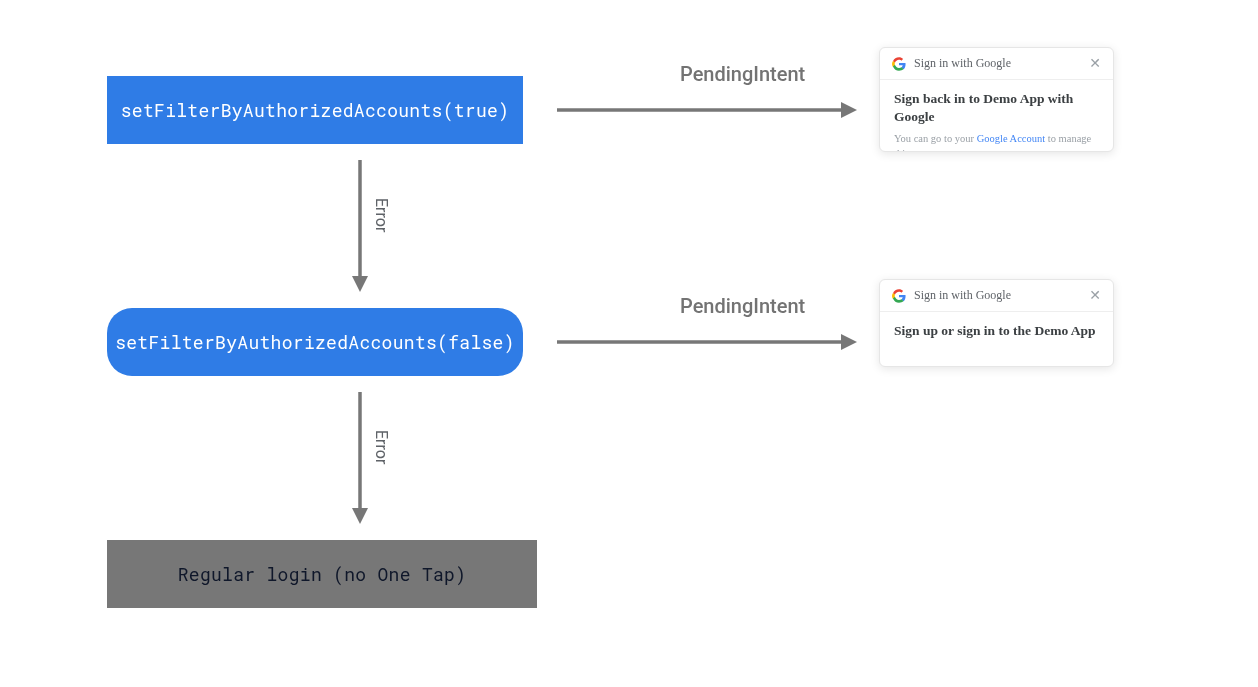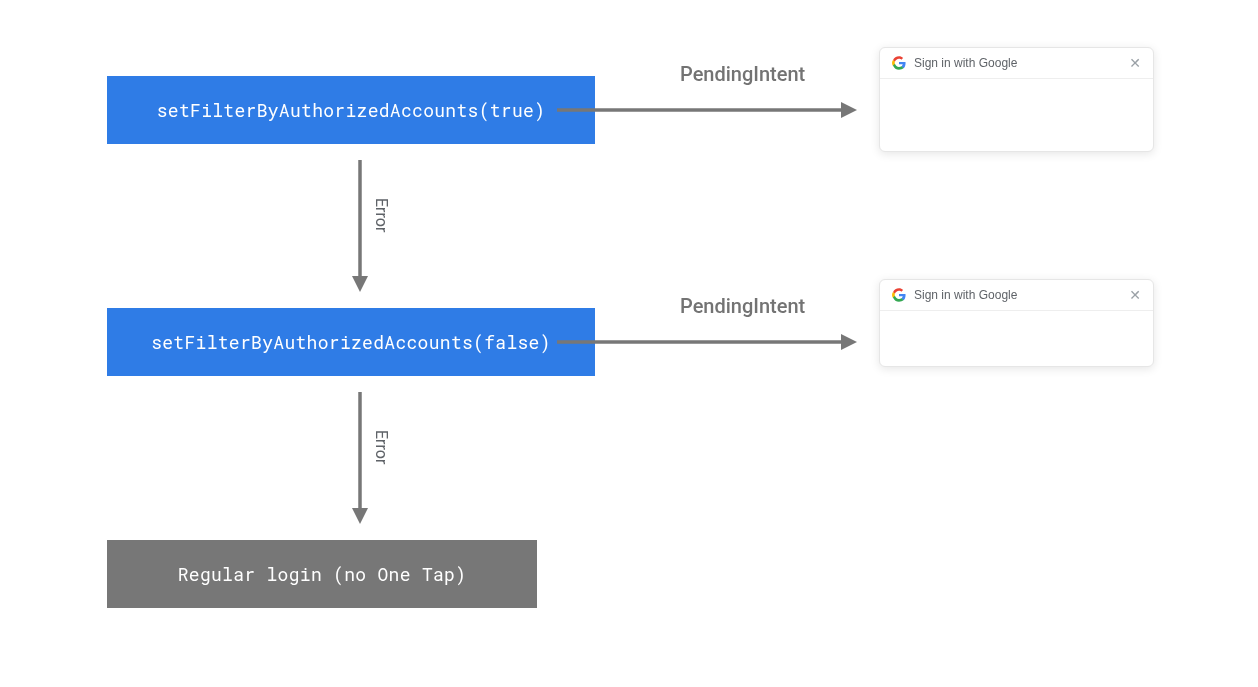--- a/index.html
+++ b/index.html
@@ -17,53 +17,53 @@
     display: flex;
     align-items: center;
     justify-content: center;
     font-family: "Roboto Mono", "Courier New", monospace;
     font-size: 18px;
     letter-spacing: 0.3px;
   }
   .blue-box {
     background: #2f7ce6;
     color: #ffffff;
-    width: 488px;
+    width: 416px;
     height: 68px;
   }
   .gray-box {
     background: #777777;
-    color: #ffffff;
+    color: #0f172a;
     width: 430px;
     height: 68px;
   }
   .arrow-label-h {
     position: absolute;
     color: #737373;
     font-family: Roboto, Arial, sans-serif;
     font-size: 20px;
     font-weight: 500;
   }
   .arrow-label-v {
     position: absolute;
     color: #5f6368;
     font-family: Roboto, Arial, sans-serif;
     font-size: 16px;
     font-weight: 400;
     writing-mode: vertical-rl;
   }
   .panel {
     position: absolute;
-    width: 275px;
+    width: 235px;
     background: #ffffff;
     border: 1px solid #e6e6e6;
     border-radius: 6px;
     box-shadow: 0 2px 10px rgba(0,0,0,0.10);
     overflow: hidden;
-    font-family: Liberation Sans, sans-serif;
+    font-family: Liberation Serif, serif;
   }
   .panel-header {
     display: flex;
     align-items: center;
     padding: 8px 12px;
     border-bottom: 1px solid #eeeeee;
     font-size: 12px;
     color: #5f6368;
   }
   .panel-header .g-logo {
@@ -115,29 +115,35 @@
   <div class="panel-header">
     <svg class="g-logo" viewBox="0 0 48 48">
       <path fill="#EA4335" d="M24 9.5c3.9 0 6.6 1.7 8.1 3.1l5.9-5.9C34.4 3.3 29.7 1 24 1 14.8 1 6.9 6.6 3.3 14.7l6.9 5.4C12 14 17.5 9.5 24 9.5z"></path>
       <path fill="#4285F4" d="M46.5 24.5c0-1.6-.1-2.8-.4-4.1H24v8.3h12.7c-.3 2.2-1.7 5.4-5 7.6l7.7 6C43.9 38 46.5 31.9 46.5 24.5z"></path>
       <path fill="#FBBC05" d="M10.2 28.9c-.5-1.5-.8-3.1-.8-4.9s.3-3.4.8-4.9l-6.9-5.4C1.2 17 0 20.4 0 24s1.2 7 3.3 10.3l6.9-5.4z"></path>
       <path fill="#34A853" d="M24 47c6.5 0 11.9-2.1 15.9-5.8l-7.7-6c-2.1 1.4-4.9 2.4-8.2 2.4-6.5 0-12-4.5-13.8-10.7l-6.9 5.4C6.9 41.4 14.8 47 24 47z"></path>
     </svg>
     <span>Sign in with Google</span>
     <span class="close">✕</span>
   </div>
+  <div class="panel-body">
+    <div class="panel-title">Sign back in to Demo App with Google</div>
+    <div class="panel-sub">
+      <span>You can go to your </span><span class="link">Google Account</span><span> to manage this</span>
+    </div>
+  </div>
 </div>
 
 <svg class="arrow" style="left:348px; top:160px; width:24px; height:132px;">
   <line x1="12" y1="0" x2="12" y2="116" stroke="#777777" stroke-width="3.5"></line>
   <polygon points="4,116 12,132 20,116" fill="#777777"></polygon>
 </svg>
 <div class="arrow-label-v" style="left:372px; top:198px;">Error</div>
 
-<div class="box blue-box" style="left:107px; top:308px;">
+<div class="box blue-box" style="left:107px; top:308px;border-radius:25px;">
   <span>setFilterByAuthorizedAccounts(false)</span>
 </div>
 
 <svg class="arrow" style="left:557px; top:330px; width:300px; height:24px;">
   <line x1="0" y1="12" x2="284" y2="12" stroke="#777777" stroke-width="3.5"></line>
   <polygon points="284,4 300,12 284,20" fill="#777777"></polygon>
 </svg>
 <div class="arrow-label-h" style="left:680px; top:294px;">PendingIntent</div>
 
 <div class="panel" style="left:879px; top:279px; height:88px;">
@@ -145,20 +151,21 @@
     <svg class="g-logo" viewBox="0 0 48 48">
       <path fill="#EA4335" d="M24 9.5c3.9 0 6.6 1.7 8.1 3.1l5.9-5.9C34.4 3.3 29.7 1 24 1 14.8 1 6.9 6.6 3.3 14.7l6.9 5.4C12 14 17.5 9.5 24 9.5z"></path>
       <path fill="#4285F4" d="M46.5 24.5c0-1.6-.1-2.8-.4-4.1H24v8.3h12.7c-.3 2.2-1.7 5.4-5 7.6l7.7 6C43.9 38 46.5 31.9 46.5 24.5z"></path>
       <path fill="#FBBC05" d="M10.2 28.9c-.5-1.5-.8-3.1-.8-4.9s.3-3.4.8-4.9l-6.9-5.4C1.2 17 0 20.4 0 24s1.2 7 3.3 10.3l6.9-5.4z"></path>
       <path fill="#34A853" d="M24 47c6.5 0 11.9-2.1 15.9-5.8l-7.7-6c-2.1 1.4-4.9 2.4-8.2 2.4-6.5 0-12-4.5-13.8-10.7l-6.9 5.4C6.9 41.4 14.8 47 24 47z"></path>
     </svg>
     <span>Sign in with Google</span>
     <span class="close">✕</span>
   </div>
   <div class="panel-body">
+    <div class="panel-title">Sign up or sign in to the Demo App</div>
   </div>
 </div>
 
 <svg class="arrow" style="left:348px; top:392px; width:24px; height:132px;">
   <line x1="12" y1="0" x2="12" y2="116" stroke="#777777" stroke-width="3.5"></line>
   <polygon points="4,116 12,132 20,116" fill="#777777"></polygon>
 </svg>
 <div class="arrow-label-v" style="left:372px; top:430px;">Error</div>
 
 <div class="box gray-box" style="left:107px; top:540px;">

